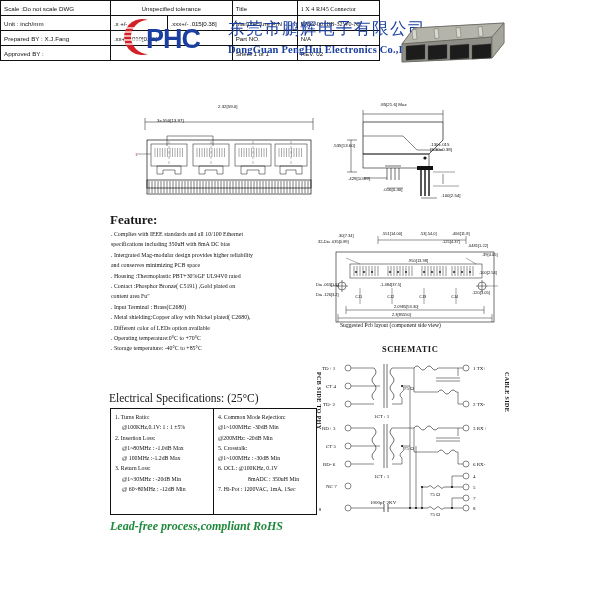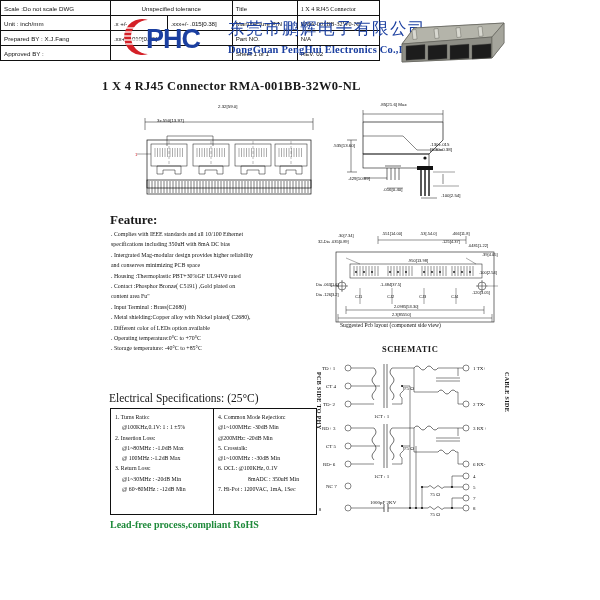--- a/index.html
+++ b/index.html
@@ -37,22 +37,22 @@
   
   .es-h{position:absolute;left:109px;top:392px;font-size:11.5px;font-weight:normal;}
   .es-box{position:absolute;left:110px;top:408px;width:205px;height:105px;
           border:1px solid #111;display:flex;}
   .es-col{flex:1;padding:3px 3px 0 4px;}
   .es-col+.es-col{border-left:1px solid #111;}
   .es-line{font-size:5.8px;line-height:10.3px;white-space:nowrap;color:#111;}
   .es-line .pad{display:inline-block;width:7px;}
   .es-line .pad2{display:inline-block;width:30px;}
 
-  .rohs{position:absolute;left:110px;top:519px;font-size:10px;font-weight:bold;
-        color:#1f8a3b;font-family:"Liberation Serif",serif;white-space:nowrap;}
+  .rohs{position:absolute;left:110px;top:519px;font-size:12px;font-weight:bold;
+        color:#1f8a3b;font-family:"Liberation Serif",serif;white-space:nowrap;font-style:italic;}
 
   
   .pcb-wrap{position:absolute;left:316px;top:228px;width:190px;height:108px;}
   .pcb-cap{position:absolute;left:340px;top:322px;font-size:5.6px;white-space:nowrap;color:#111;}
 
   
   .sch-h{position:absolute;left:382px;top:344px;font-size:8.5px;font-weight:bold;letter-spacing:.5px;}
   .sch{position:absolute;left:318px;top:356px;width:192px;height:160px;}
   .sch text{font-family:"Liberation Serif",serif;}
   .vlabel{position:absolute;font-size:6px;font-weight:bold;letter-spacing:.4px;
@@ -106,21 +106,20 @@
           <polygon points="14,20 18,19.5 19,29 15,29.5"></polygon>
           <polygon points="36,19 40,18.5 41,28 37,28.5"></polygon>
           <polygon points="58,18 62,17.5 63,27 59,27.5"></polygon>
           <polygon points="80,17 84,16.5 85,26 81,26.5"></polygon>
         </g>
         <polygon points="94,27 106,13 106,33 94,48" fill="#a5a59c" stroke="#55554f" stroke-width=".5"></polygon>
       </svg>
     </div>
   </div>
 
-  <div class="title-line">1 X 4 RJ45 Connector  RMA-001BB-32W0-NL</div>
 
   <div class="mech">
 
     <svg class="frontview" width="185" height="92" viewBox="0 0 185 92">
 
       <line x1="10" y1="12" x2="178" y2="12" stroke="#111" stroke-width=".5"></line>
       <line x1="10" y1="8" x2="10" y2="20" stroke="#111" stroke-width=".5"></line>
       <line x1="178" y1="8" x2="178" y2="20" stroke="#111" stroke-width=".5"></line>
 
       <line x1="32" y1="26" x2="78" y2="26" stroke="#111" stroke-width=".5"></line>

